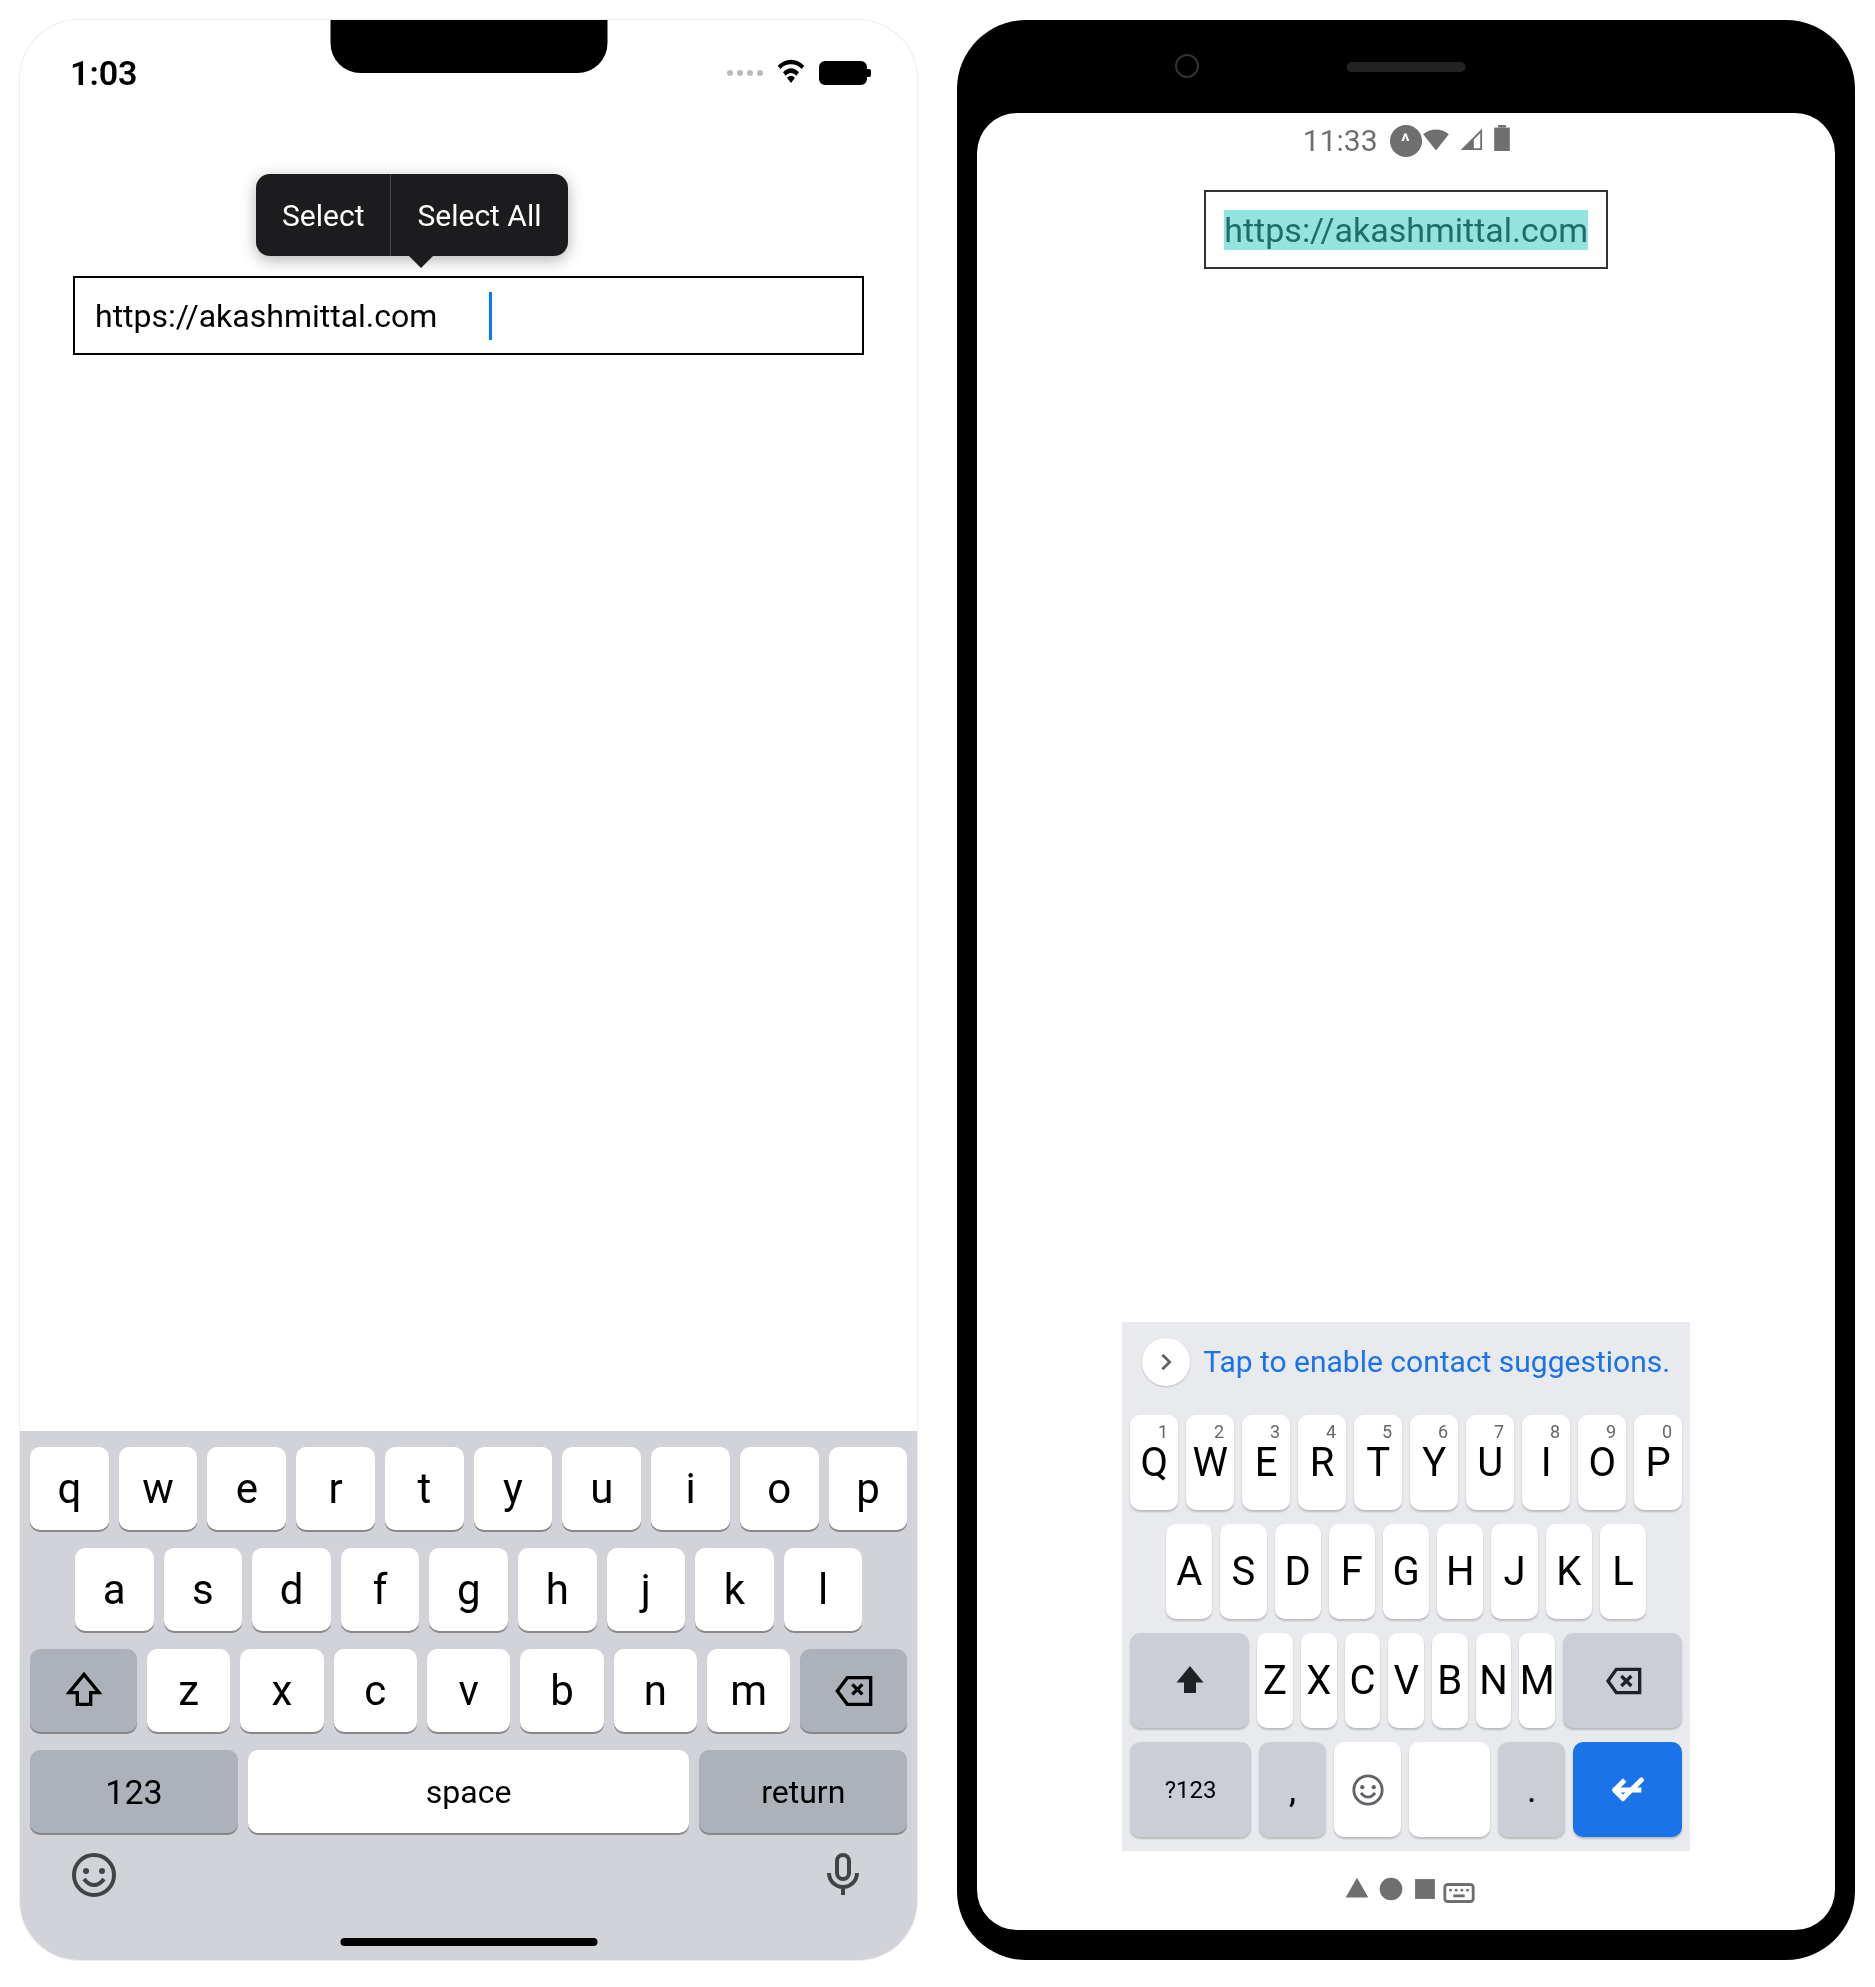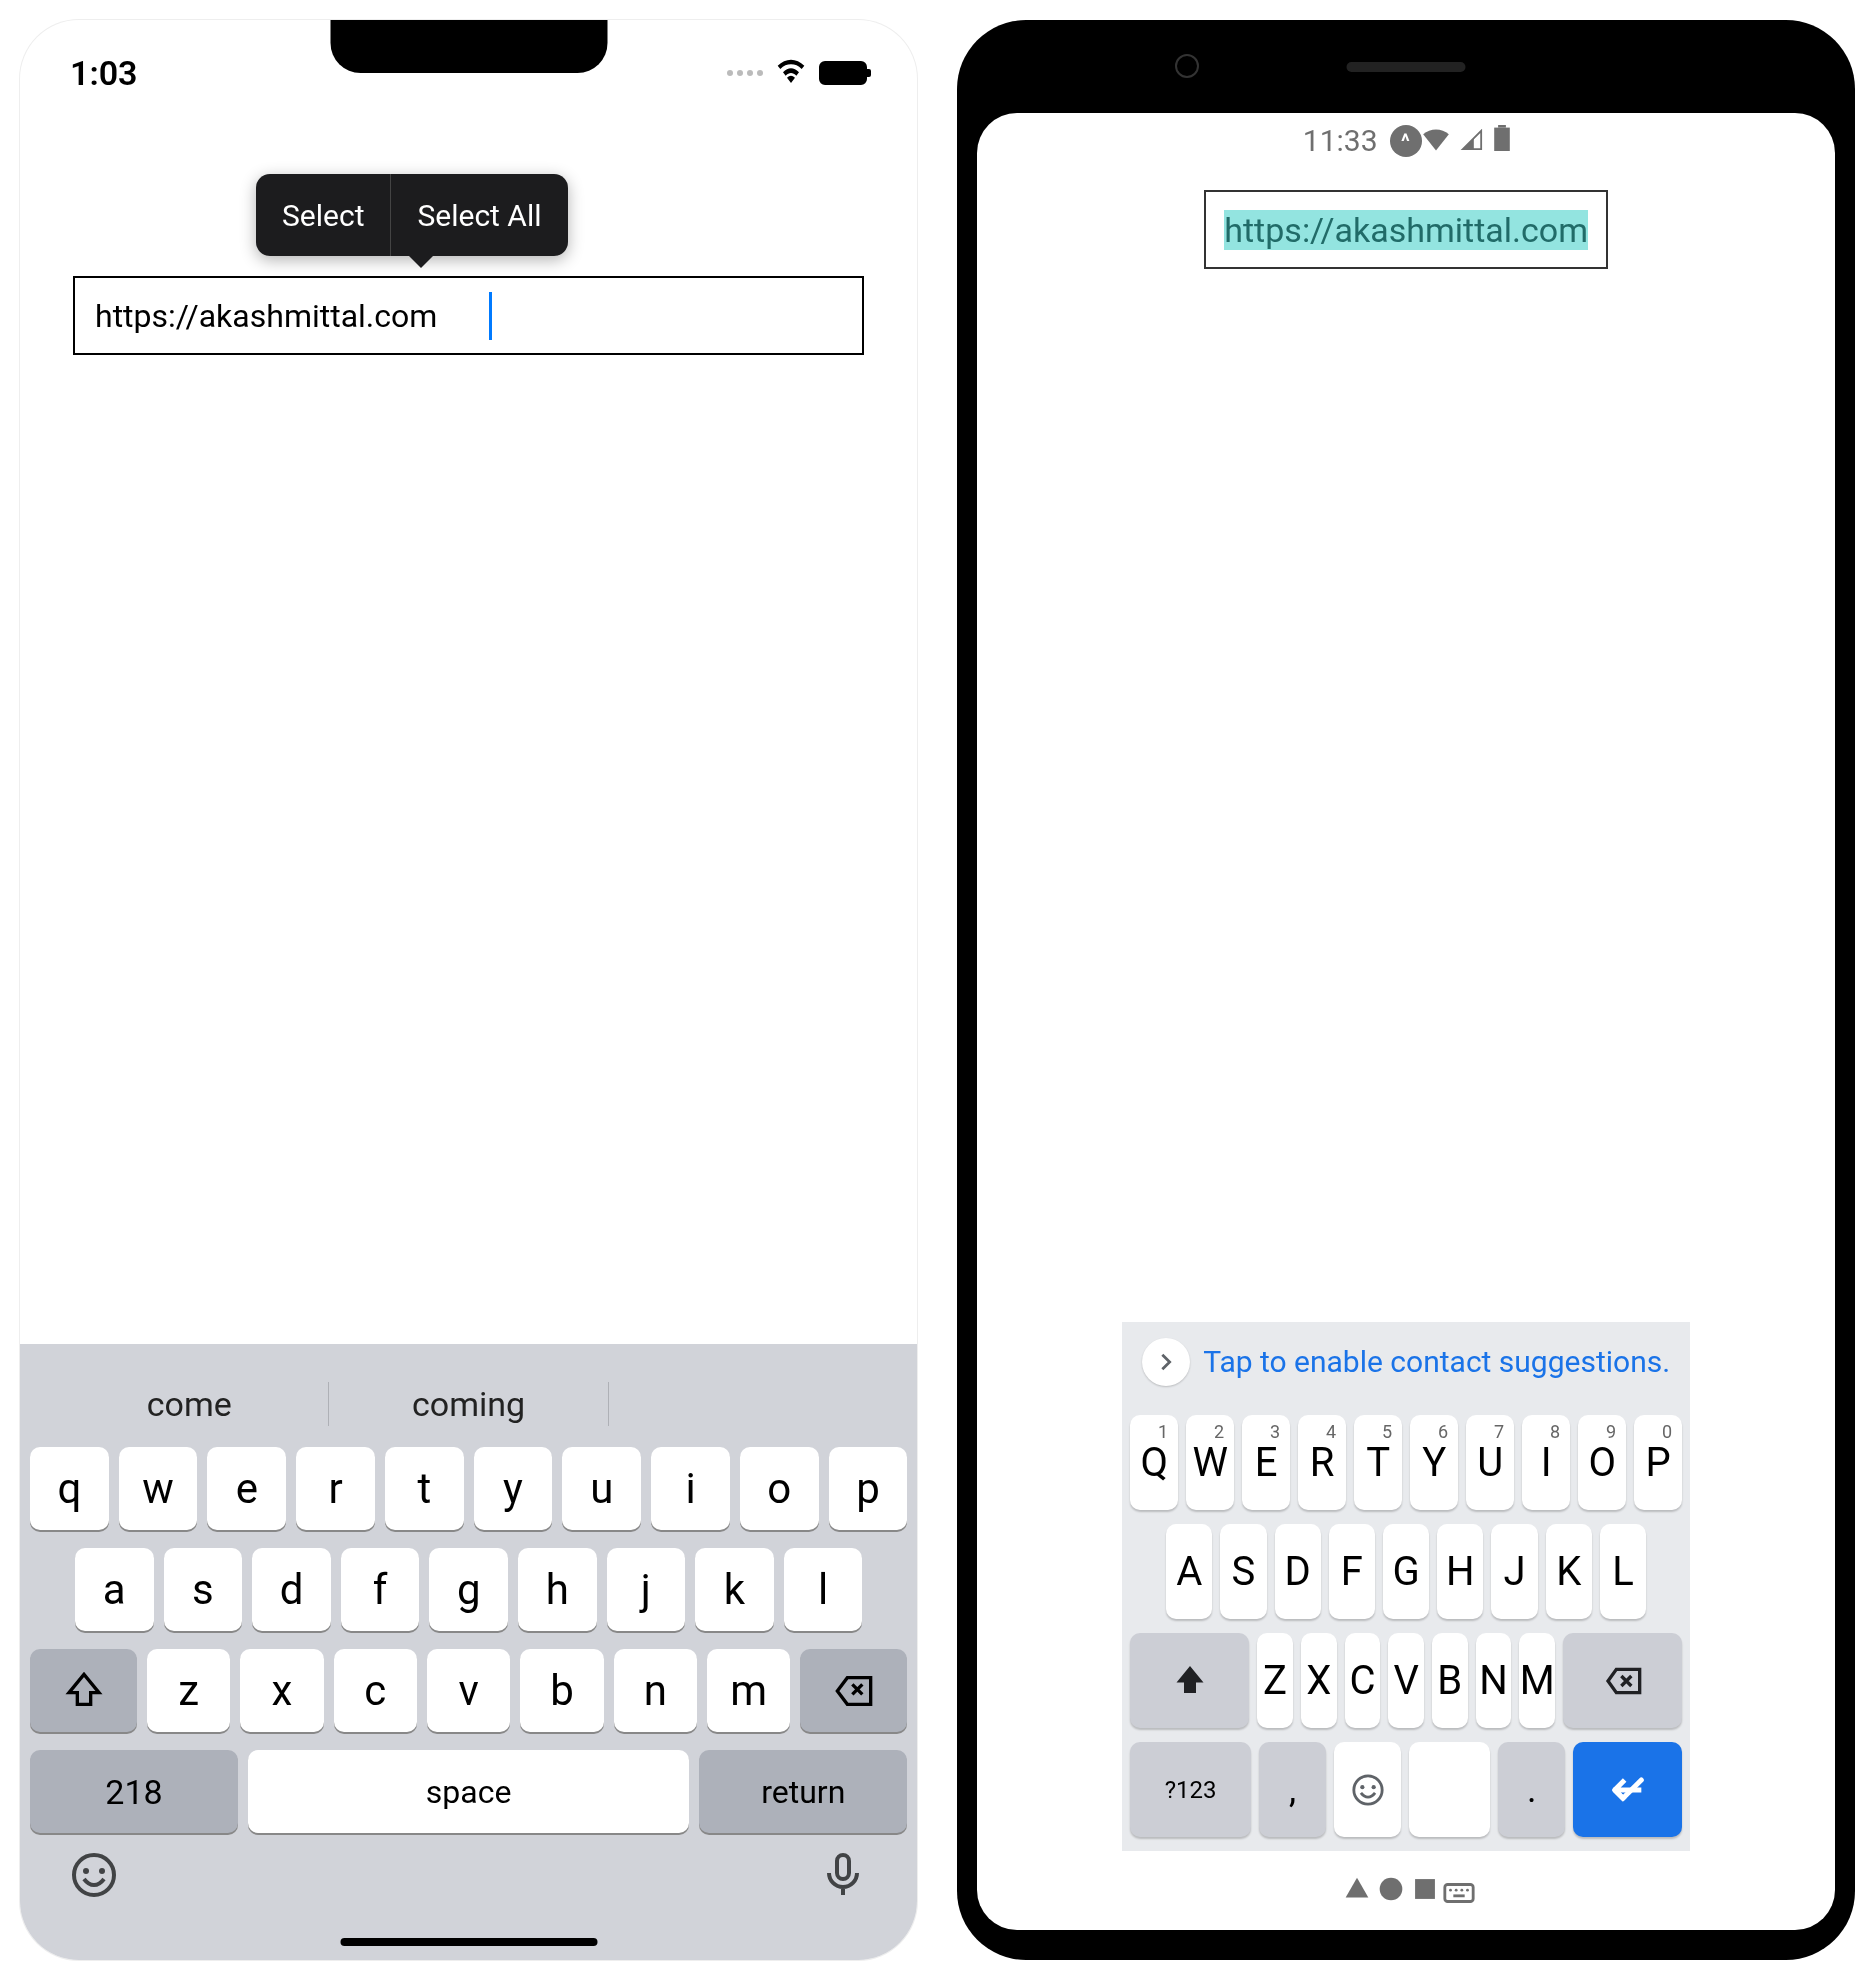--- a/index.html
+++ b/index.html
@@ -111,27 +111,20 @@
     <div class="ios-context-div"></div>
     <div class="ios-context-btn">Select All</div>
   </div>
 
   <div class="ios-input-wrap">
     <input class="ios-input" value="https://akashmittal.com" style="">
     <div class="ios-cursor"></div>
   </div>
 
   <div class="ios-keyboard">
-    <div class="ios-sugbar">
-      <div class="ios-sug">come</div>
-      <div class="ios-sug-div"></div>
-      <div class="ios-sug">coming</div>
-      <div class="ios-sug-div"></div>
-      <div class="ios-sug-empty"></div>
-    </div>
     <div class="ios-krow">
       <div class="ios-key">q</div>
       <div class="ios-key">w</div>
       <div class="ios-key">e</div>
       <div class="ios-key">r</div>
       <div class="ios-key">t</div>
       <div class="ios-key">y</div>
       <div class="ios-key">u</div>
       <div class="ios-key">i</div>
       <div class="ios-key">o</div>
@@ -162,21 +155,21 @@
       <div class="ios-key">n</div>
       <div class="ios-key">m</div>
       <div class="ios-key mod backspace">
         <svg viewBox="0 0 24 24">
             <path d="M22 4H8l-6 8 6 8h14V4z" fill="none" stroke="#000" stroke-width="2"></path>
             <path d="M11 8l6 6M17 8l-6 6" stroke="#000" stroke-width="2"></path>
           </svg>
       </div>
     </div>
     <div class="ios-brow">
-      <div class="k123">218</div>
+      <div class="k123">123</div>
       <div class="space">space</div>
       <div class="return">return</div>
     </div>
     <div class="ios-bottombar">
       <span>
         <svg viewBox="0 0 24 24">
             <circle cx="12" cy="12" r="10" fill="none" stroke="#414345" stroke-width="2"></circle>
             <circle cx="8" cy="10" r="1.5" fill="#414345"></circle>
             <circle cx="16" cy="10" r="1.5" fill="#414345"></circle>
             <path d="M7 14c1.5 2 3 3 5 3s3.5-1 5-3" fill="none" stroke="#414345" stroke-width="2"></path>

